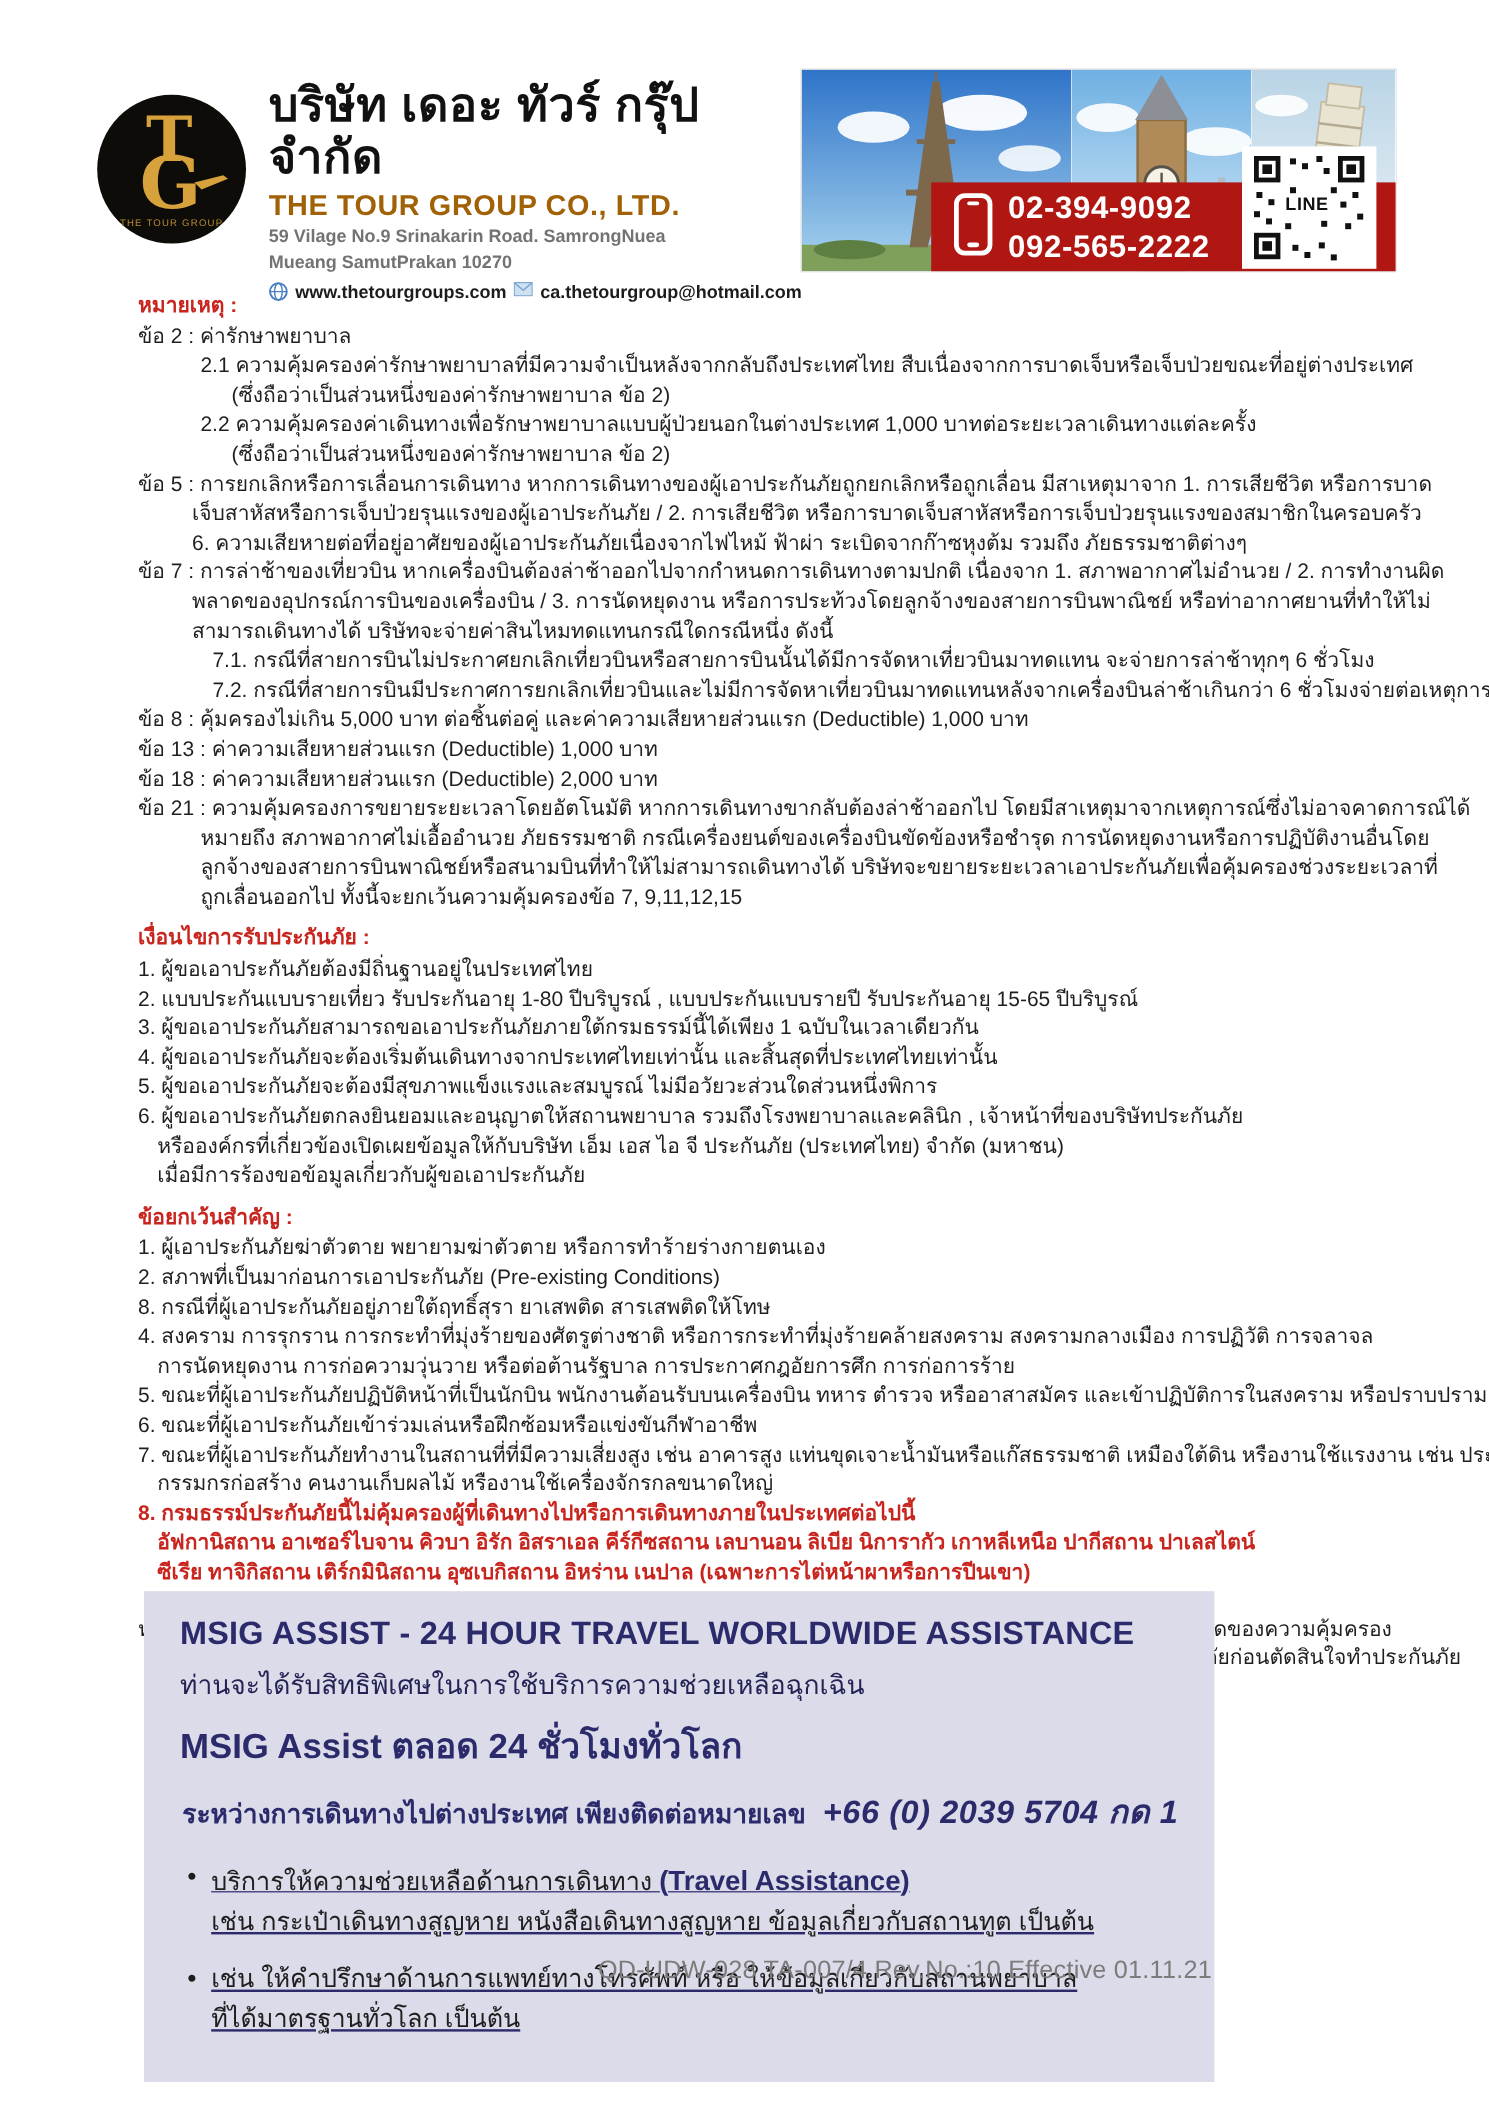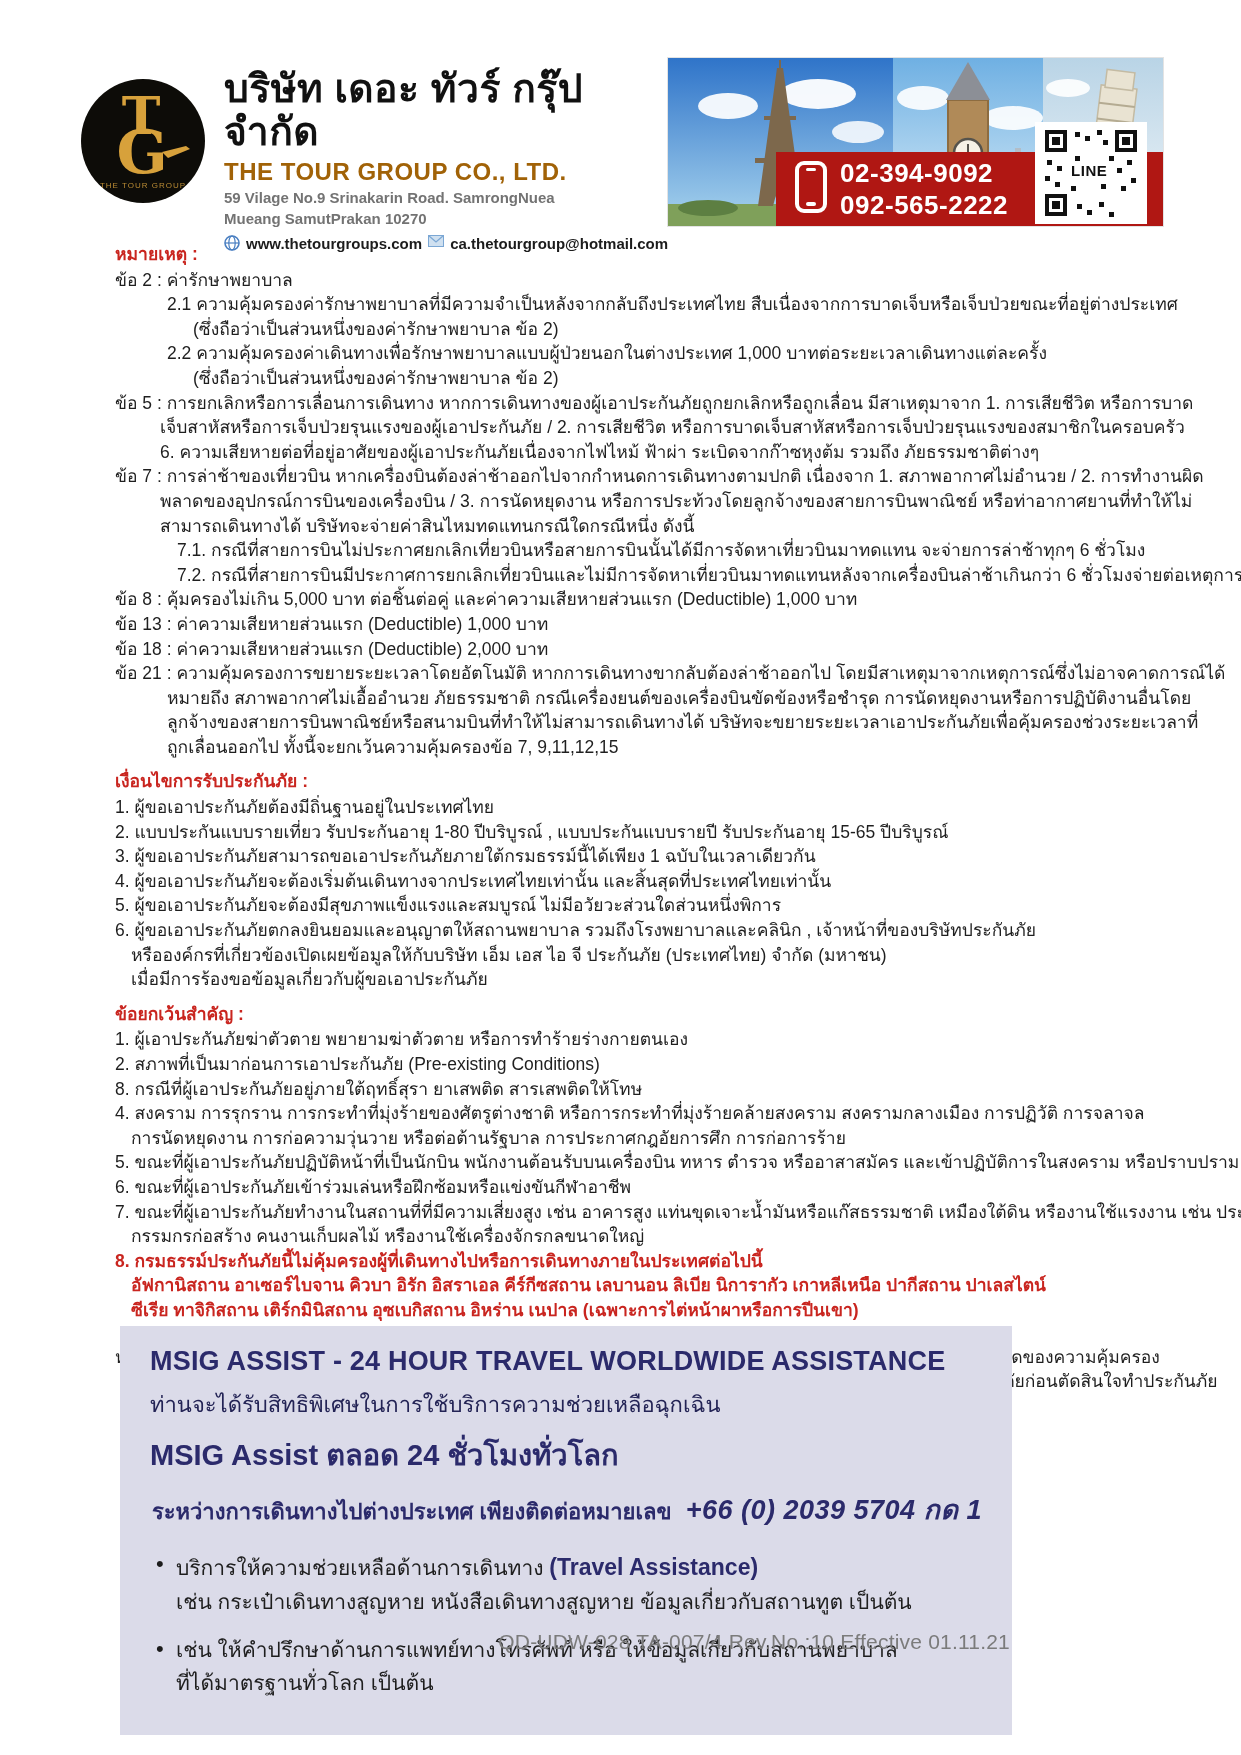--- a/index.html
+++ b/index.html
@@ -45,21 +45,21 @@
   .i5{padding-left:78px;}
 
   
   .msig{position:absolute;top:1326px;left:120px;width:832px;background:#dbdbe9;padding:20px 30px 38px 30px;color:var(--navy);}
   .m-title{font-size:27px;font-weight:bold;letter-spacing:.2px;}
   .m-sub{font-size:22px;margin-top:10px;color:#232355;}
   .m-big{font-size:29px;font-weight:bold;margin-top:10px;}
   .m-hotline{font-size:22px;font-weight:bold;margin-top:10px;text-align:right;}
   .m-hotline .m-phone{font-size:27px;font-style:italic;margin-left:8px;letter-spacing:.5px;}
   .m-list{margin:14px 0 0 0;padding-left:26px;list-style:none;}
-  .m-list li{position:relative;margin-top:20px;}
+  .m-list li{position:relative;margin-top:20px;text-decoration:underline;}
   .m-list li::before{content:"•";position:absolute;left:-20px;top:0;font-size:22px;color:#1c1c1c;}
   .m-bullet-th{font-size:21px;color:#1e1e1e;}
   .m-bullet-en{font-size:23px;font-weight:bold;color:var(--navy);}
   .m-desc{font-size:21px;color:#1e1e1e;margin-top:4px;line-height:1.35;}
 
   
   .footer{position:absolute;top:1630px;left:115px;width:895px;text-align:right;font-size:21px;color:#7b7b7b;letter-spacing:.2px;}
 </style>
 </head>
 <body>

